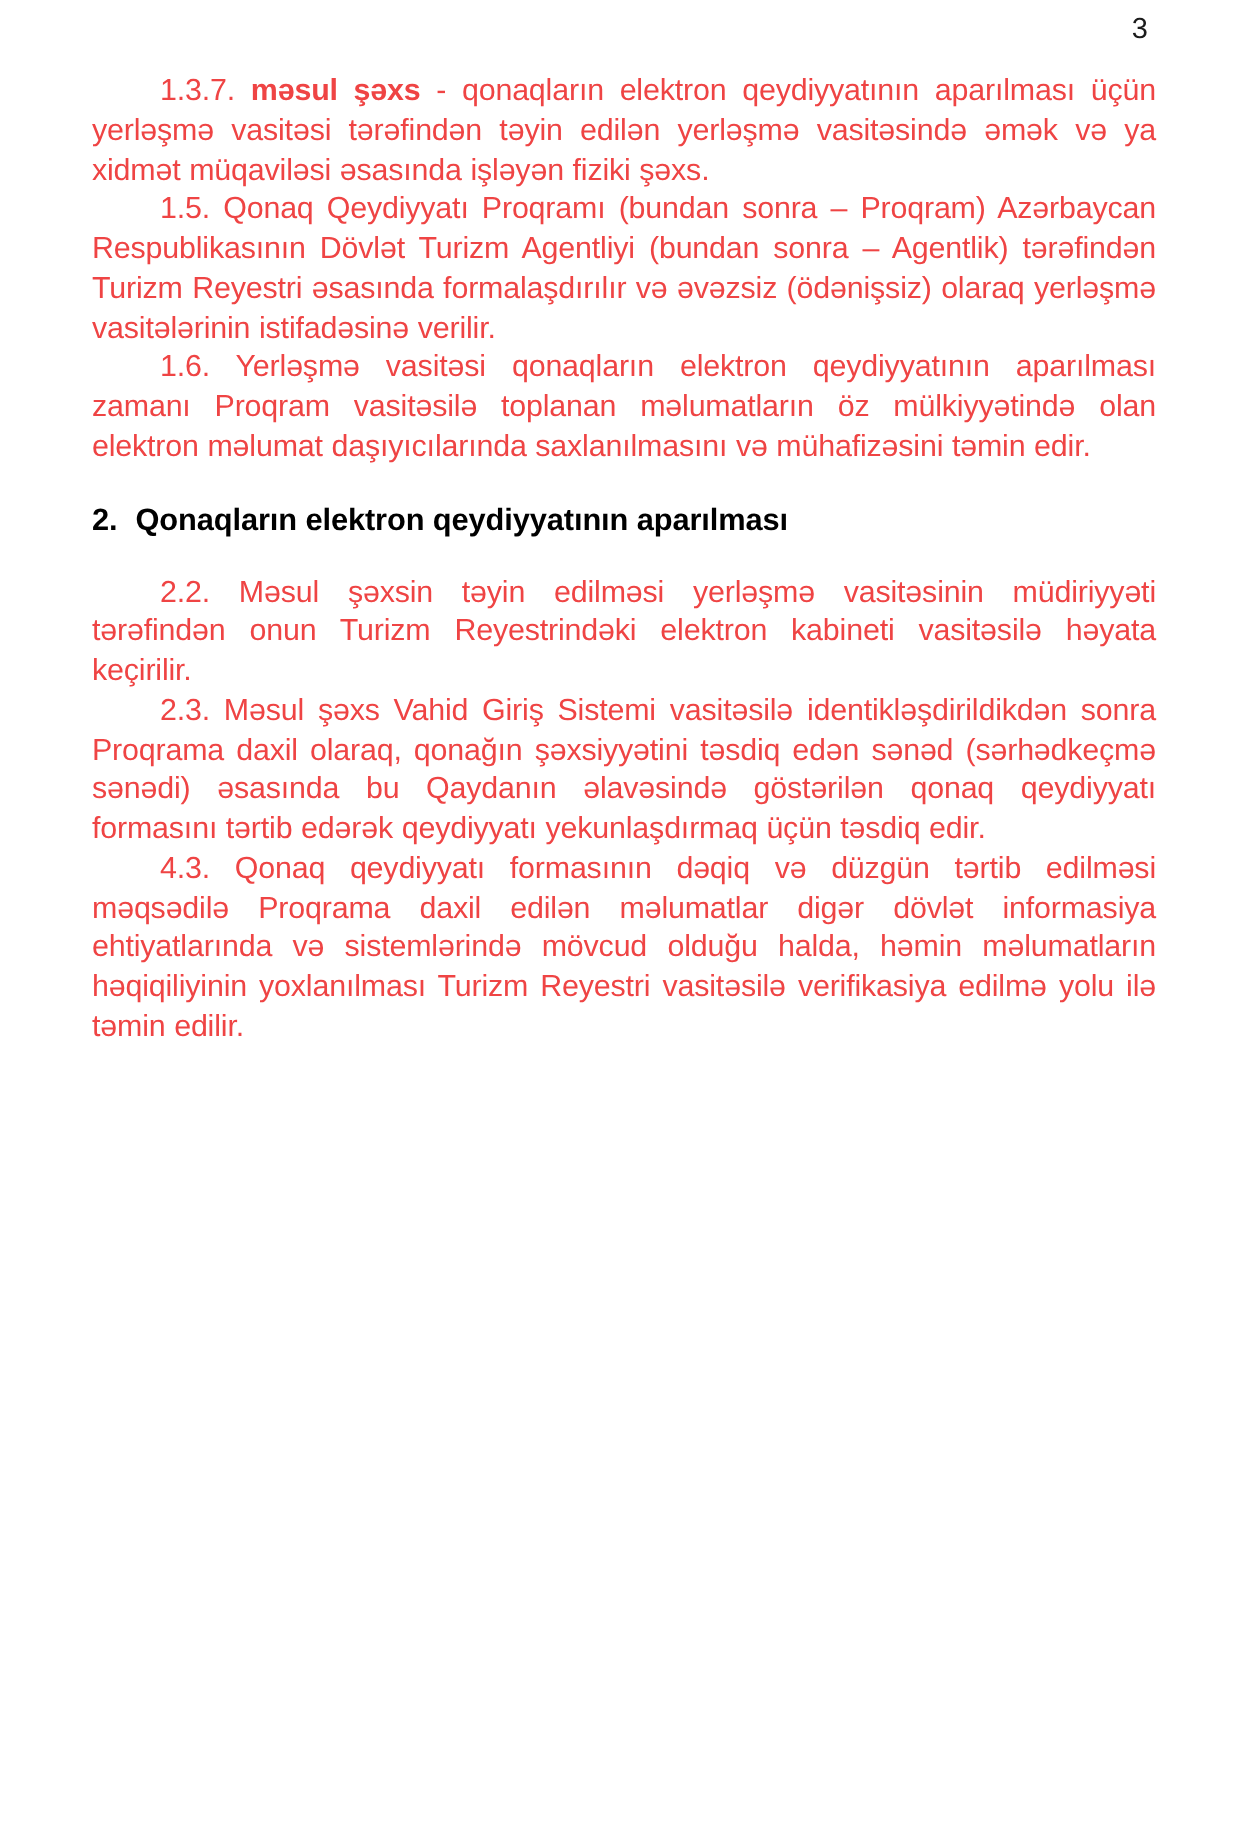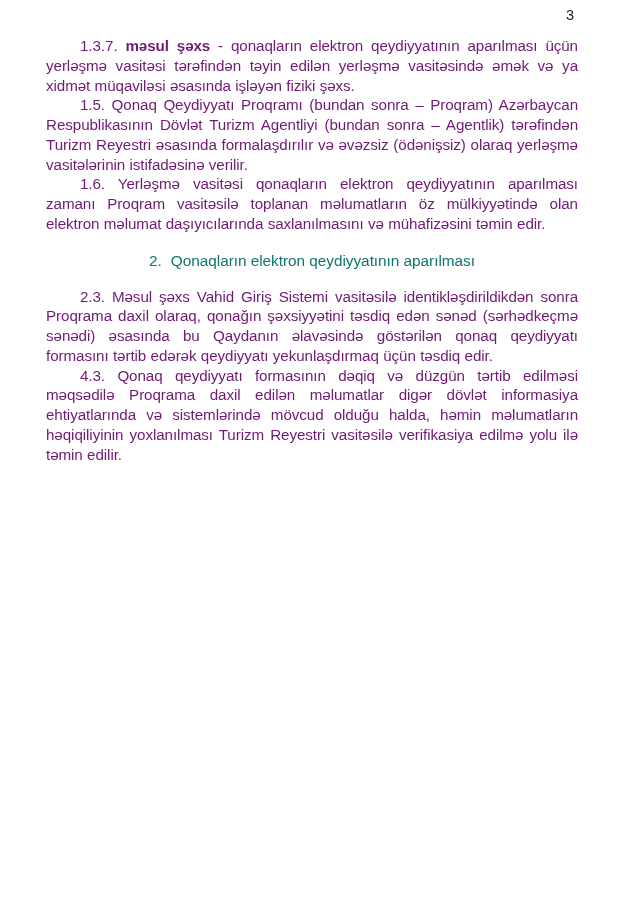--- a/index.html
+++ b/index.html
@@ -34,33 +34,33 @@
   }
   p.para {
     margin: 0;
     font-size: 15.2px;
     line-height: 1.30;
     text-align: justify;
     text-justify: inter-word;
     text-indent: 34px;
     letter-spacing: -0.08px;
     word-spacing: 0.2px;
-    color: #701a75;
+    color: #ef4444;
   }
   .bold {
     font-weight: bold;
   }
   h2.section-heading {
     margin: 17px 0 16px 0;
     font-size: 15.4px;
     line-height: 1.3;
-    font-weight: normal;
-    text-align: center;
+    font-weight: bold;
+    text-align: left;
     letter-spacing: -0.05px;
-    color: #0f766e;
+    color: #000000;
   }
   h2.section-heading .num {
     margin-right: 9px;
   }
 </style>
 </head>
 <body>
 
 <div class="page">
 
@@ -71,20 +71,21 @@
     <p class="para"><span>1.3.7.</span> <span class="bold">məsul şəxs</span><span> - qonaqların elektron qeydiyyatının aparılması üçün yerləşmə vasitəsi tərəfindən təyin edilən yerləşmə vasitəsində əmək və ya xidmət müqaviləsi əsasında işləyən fiziki şəxs.</span></p>
 
 
     <p class="para"><span>1.5.</span><span> Qonaq Qeydiyyatı Proqramı (bundan sonra – Proqram) Azərbaycan Respublikasının Dövlət Turizm Agentliyi (bundan sonra – Agentlik) tərəfindən Turizm Reyestri əsasında formalaşdırılır və əvəzsiz (ödənişsiz) olaraq yerləşmə vasitələrinin istifadəsinə verilir.</span></p>
 
     <p class="para"><span>1.6.</span><span> Yerləşmə vasitəsi qonaqların elektron qeydiyyatının aparılması zamanı Proqram vasitəsilə toplanan məlumatların öz mülkiyyətində olan elektron məlumat daşıyıcılarında saxlanılmasını və mühafizəsini təmin edir.</span></p>
 
     <h2 class="section-heading"><span class="num">2.</span><span>Qonaqların elektron qeydiyyatının aparılması</span></h2>
 
 
+    <p class="para"><span>2.2.</span><span> Məsul şəxsin təyin edilməsi yerləşmə vasitəsinin müdiriyyəti tərəfindən onun Turizm Reyestrindəki elektron kabineti vasitəsilə həyata keçirilir.</span></p>
 
     <p class="para"><span>2.3.</span><span> Məsul şəxs Vahid Giriş Sistemi vasitəsilə identikləşdirildikdən sonra Proqrama daxil olaraq, qonağın şəxsiyyətini təsdiq edən sənəd (sərhədkeçmə sənədi) əsasında bu Qaydanın əlavəsində göstərilən qonaq qeydiyyatı formasını tərtib edərək qeydiyyatı yekunlaşdırmaq üçün təsdiq edir.</span></p>
 
     <p class="para"><span>4.3.</span><span> Qonaq qeydiyyatı formasının dəqiq və düzgün tərtib edilməsi məqsədilə Proqrama daxil edilən məlumatlar digər dövlət informasiya ehtiyatlarında və sistemlərində mövcud olduğu halda, həmin məlumatların həqiqiliyinin yoxlanılması Turizm Reyestri vasitəsilə verifikasiya edilmə yolu ilə təmin edilir.</span></p>
 
 
 
   </div>
 </div>
 

